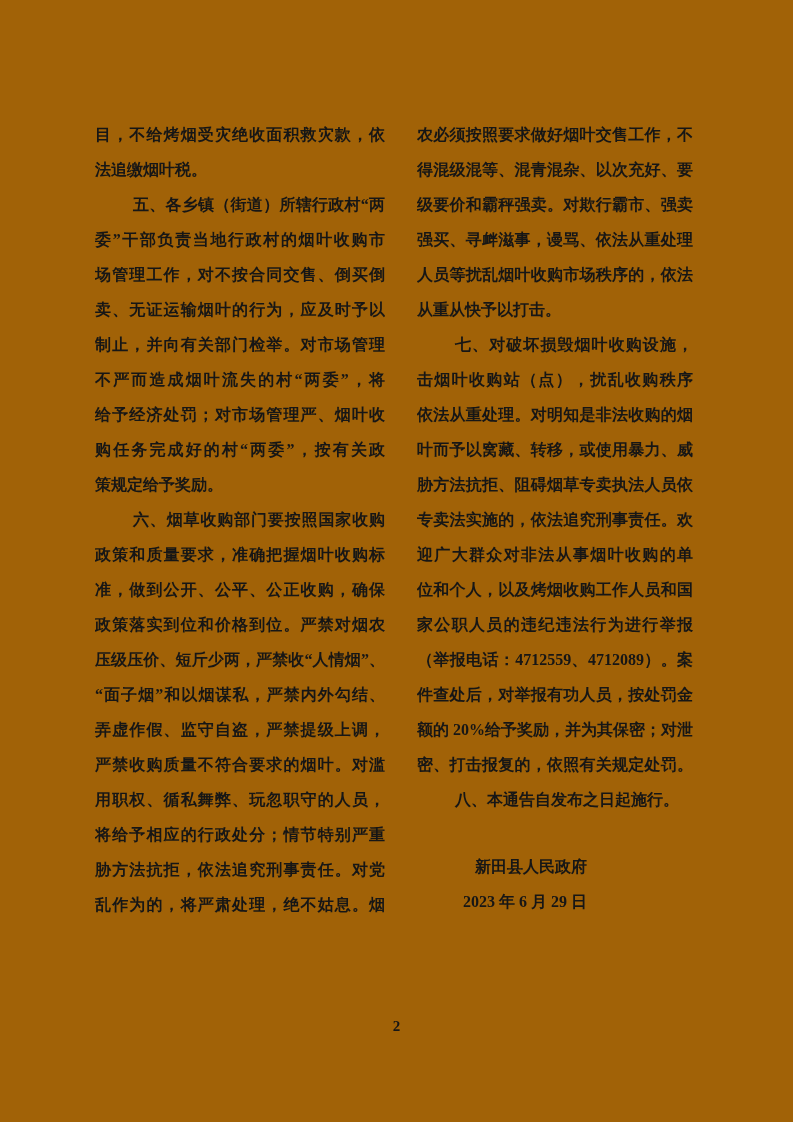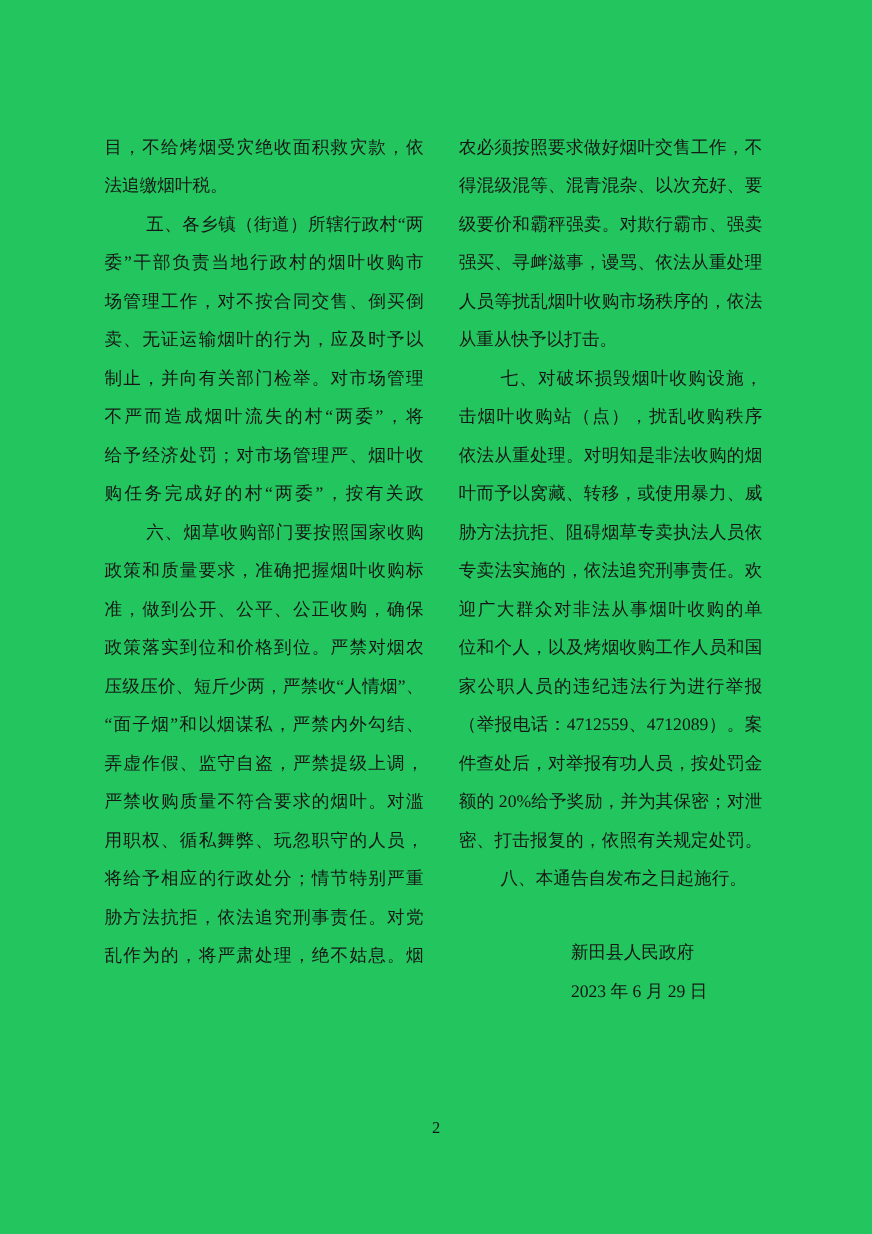--- a/index.html
+++ b/index.html
@@ -4,46 +4,47 @@
 <style>
   html, body {
     margin: 0;
     padding: 0;
     background: #ffffff;
   }
   .page {
     position: relative;
     width: 793px;
     height: 1122px;
-    background: #22c55e;
+    background: #a16207;
     overflow: hidden;
     font-family: "Liberation Serif", "DejaVu Serif", serif;
     color: #161616;
+    font-weight: bold;
   }
   .column {
     position: absolute;
     top: 117px;
     font-size: 16px;
   }
   .column.left  { left: 95px;  width: 290px; }
   .column.right { left: 417px; width: 276px; }
   .line {
     height: 35px;
     line-height: 35px;
     text-align: justify;
     overflow: hidden;
     white-space: normal;
   }
   .line.fill { text-align-last: justify; }
   .line.indent { text-indent: 38px; }
   .signature {
     margin-top: 32px;
-    margin-left: 102px;
+    margin-left: 46px;
     width: max-content;
-    text-align: left;
+    text-align: right;
   }
   .signature .sig-line {
     height: 35px;
     line-height: 35px;
     font-size: 16px;
   }
   .page-footer {
     position: absolute;
     top: 1015px;
     left: 0;
@@ -62,20 +63,21 @@
       <div class="line fill">目，不给烤烟受灾绝收面积救灾款，依</div>
       <div class="line">法追缴烟叶税。</div>
       <div class="line fill indent">五、各乡镇（街道）所辖行政村“两</div>
       <div class="line fill">委”干部负责当地行政村的烟叶收购市</div>
       <div class="line fill">场管理工作，对不按合同交售、倒买倒</div>
       <div class="line fill">卖、无证运输烟叶的行为，应及时予以</div>
       <div class="line fill">制止，并向有关部门检举。对市场管理</div>
       <div class="line fill">不严而造成烟叶流失的村“两委”，将</div>
       <div class="line fill">给予经济处罚；对市场管理严、烟叶收</div>
       <div class="line fill">购任务完成好的村“两委”，按有关政</div>
+      <div class="line">策规定给予奖励。</div>
       <div class="line fill indent">六、烟草收购部门要按照国家收购</div>
       <div class="line fill">政策和质量要求，准确把握烟叶收购标</div>
       <div class="line fill">准，做到公开、公平、公正收购，确保</div>
       <div class="line fill">政策落实到位和价格到位。严禁对烟农</div>
       <div class="line fill">压级压价、短斤少两，严禁收“人情烟”、</div>
       <div class="line fill">“面子烟”和以烟谋私，严禁内外勾结、</div>
       <div class="line fill">弄虚作假、监守自盗，严禁提级上调，</div>
       <div class="line fill">严禁收购质量不符合要求的烟叶。对滥</div>
       <div class="line fill">用职权、循私舞弊、玩忽职守的人员，</div>
       <div class="line fill">将给予相应的行政处分；情节特别严重</div>

